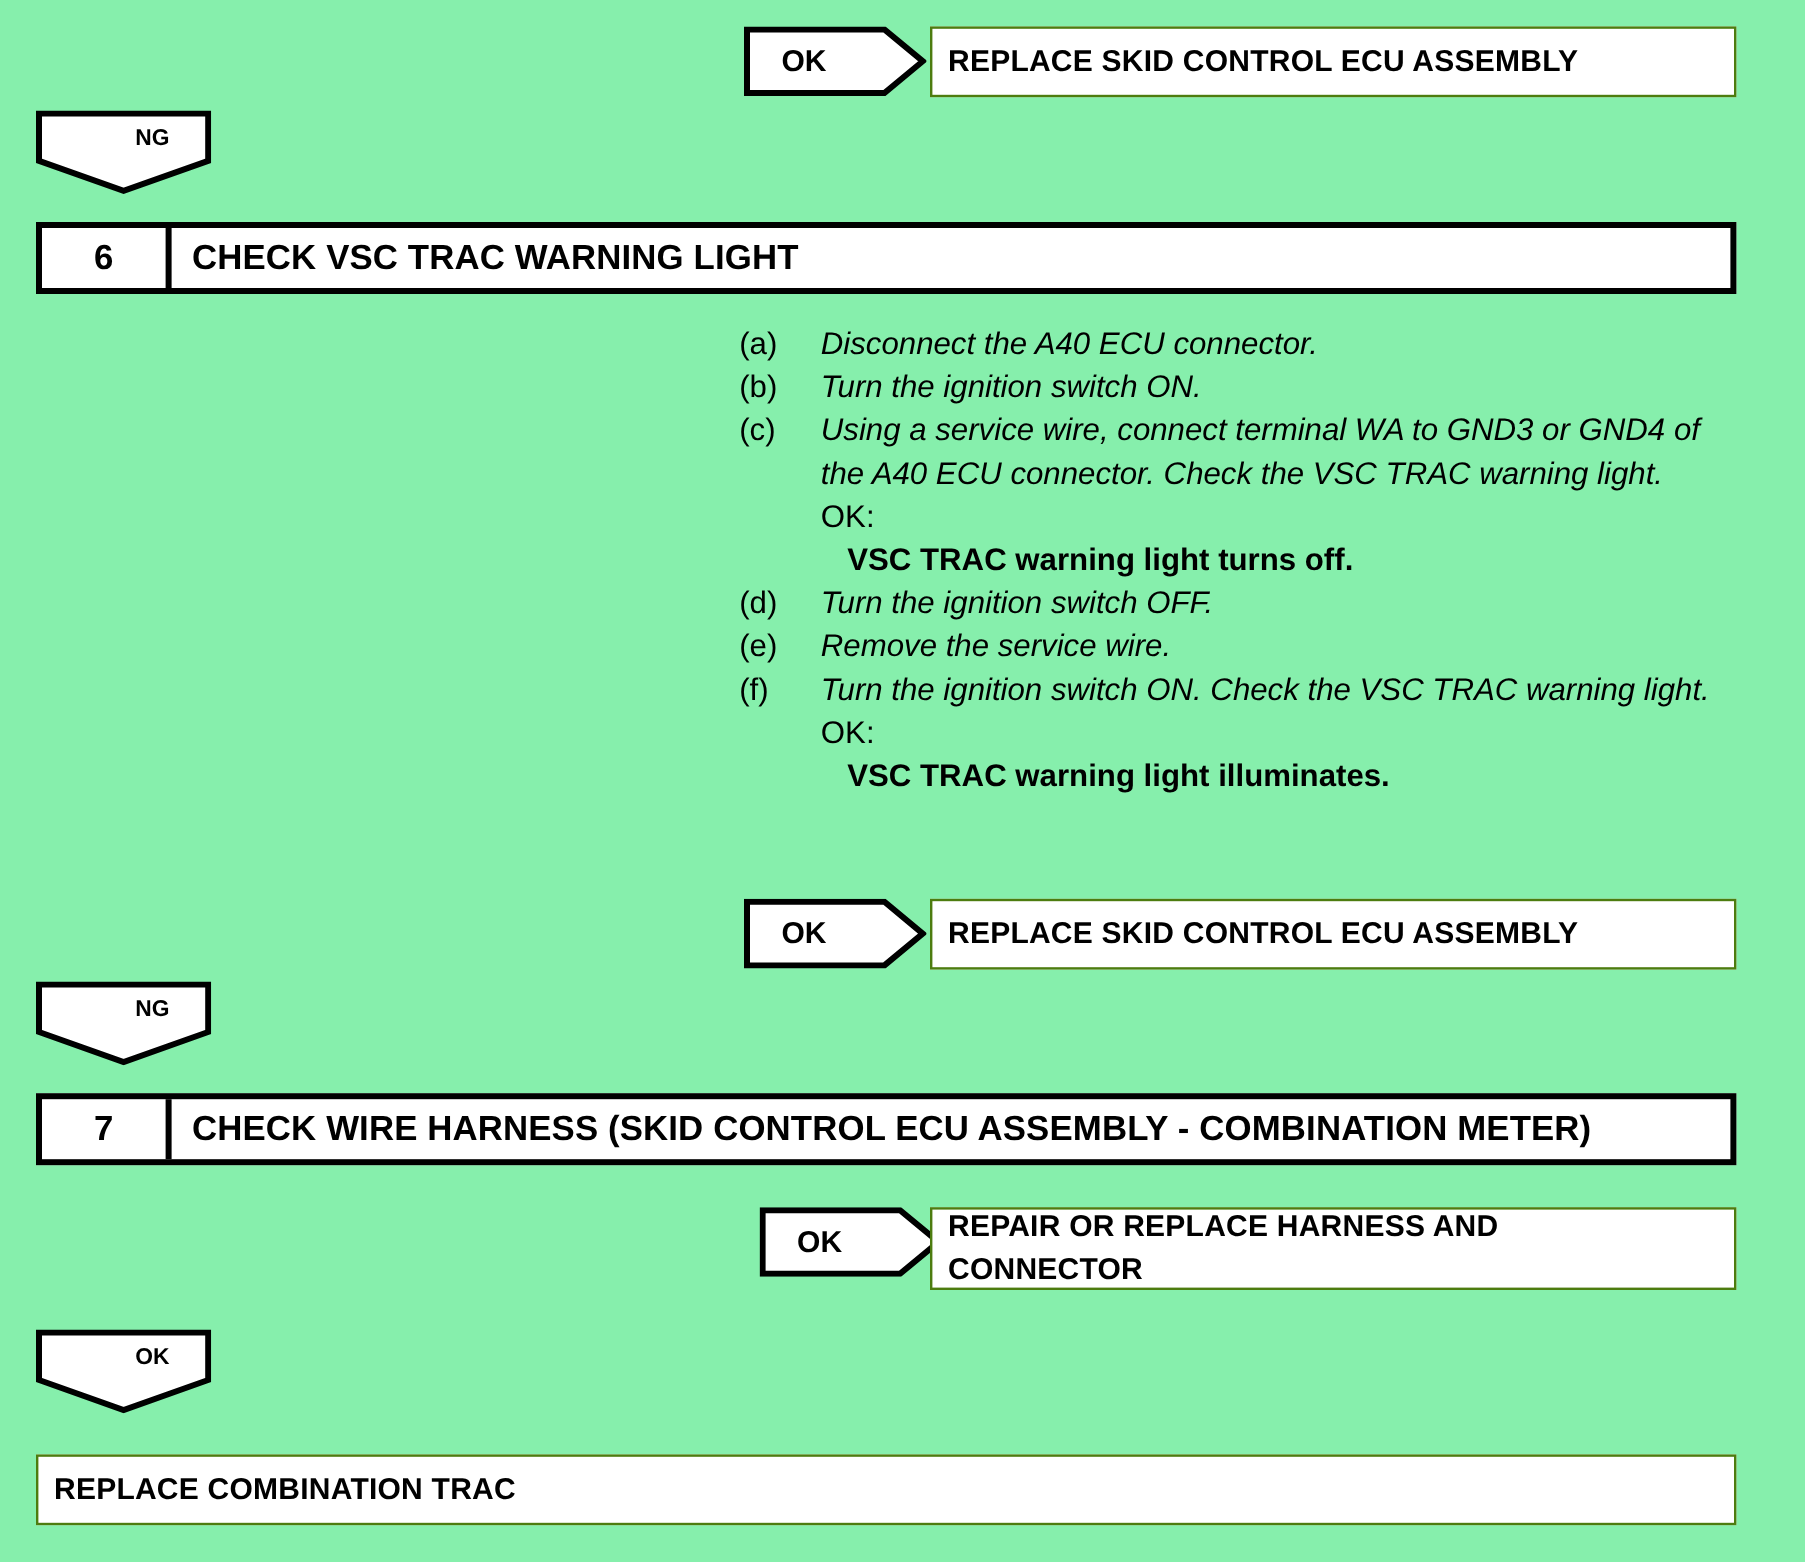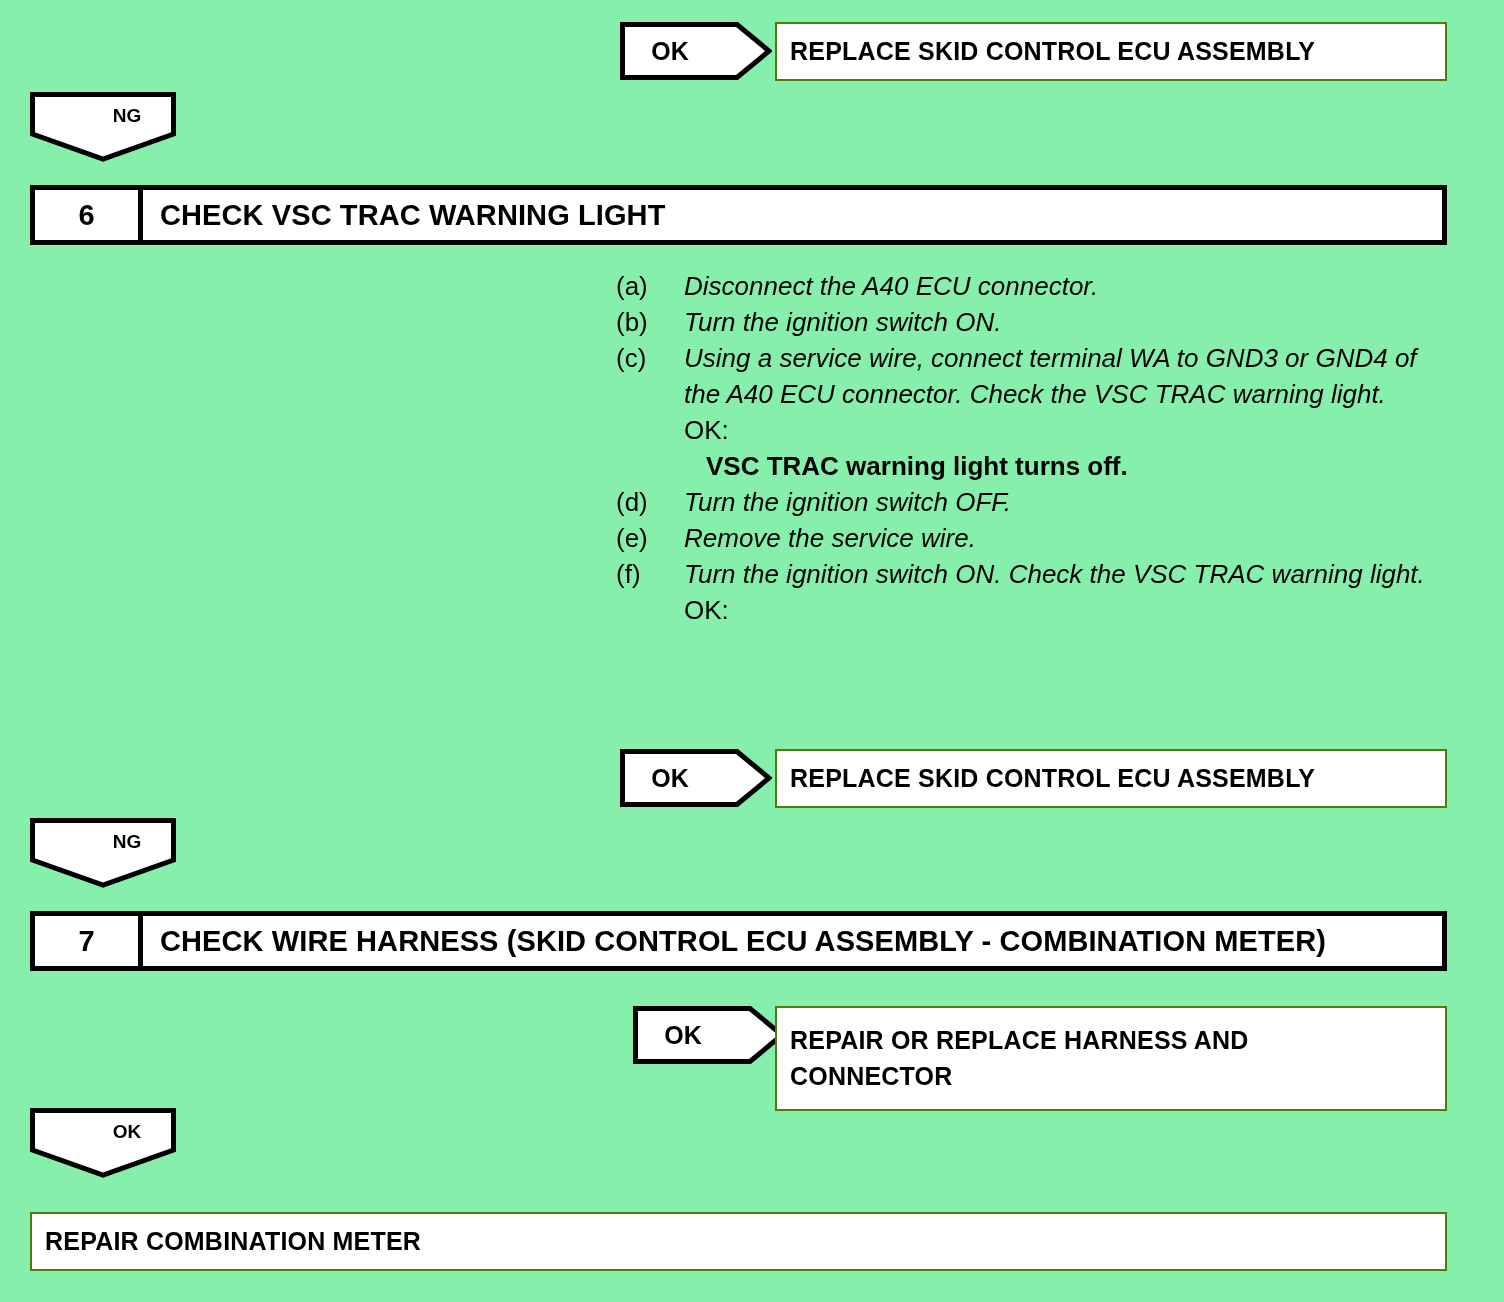--- a/index.html
+++ b/index.html
@@ -209,20 +209,21 @@
       <span class="proc-marker">(e)</span>
       <span class="proc-text">Remove the service wire.</span>
     </div>
 
     <div class="proc-item">
       <span class="proc-marker">(f)</span>
       <span class="proc-text">Turn the ignition switch ON. Check the VSC TRAC warning light.</span>
     </div>
 
     <div class="proc-ok-label">OK:</div>
+    <div class="proc-ok-value">VSC TRAC warning light illuminates.</div>
   </div>
 
   <div class="ok-tag" style="left:620px; top:749px;">
     <svg width="152" height="58" viewBox="0 0 152 58" aria-hidden="true">
       <polygon points="2.5,2.5 117,2.5 149,29 117,55.5 2.5,55.5" fill="#ffffff" stroke="#000000" stroke-width="5" stroke-linejoin="miter"></polygon>
     </svg>
     <span class="tag-label">OK</span>
   </div>
 
   <div class="result-box" style="left:775px; top:749px; width:672px; height:59px;">
@@ -241,29 +242,29 @@
     <div class="step-title">CHECK WIRE HARNESS (SKID CONTROL ECU ASSEMBLY - COMBINATION METER)</div>
   </div>
 
   <div class="ok-tag" style="left:633px; top:1006px;">
     <svg width="152" height="58" viewBox="0 0 152 58" aria-hidden="true">
       <polygon points="2.5,2.5 117,2.5 149,29 117,55.5 2.5,55.5" fill="#ffffff" stroke="#000000" stroke-width="5" stroke-linejoin="miter"></polygon>
     </svg>
     <span class="tag-label">OK</span>
   </div>
 
-  <div class="result-box" style="left:775px; top:1006px; width:672px; height:105px;">
+  <div class="result-box" style="left:775px; top:1006px; width:672px; height:69px;">
     <span class="result-text">REPAIR OR REPLACE HARNESS AND
 CONNECTOR</span>
   </div>
 
   <div class="down-tag" style="left:30px; top:1108px;">
     <svg width="146" height="70" viewBox="0 0 146 70" aria-hidden="true">
       <polygon points="2.5,2.5 143.5,2.5 143.5,42 73,67 2.5,42" fill="#ffffff" stroke="#000000" stroke-width="5" stroke-linejoin="miter"></polygon>
     </svg>
     <span class="tag-label">OK</span>
   </div>
 
   <div class="result-box" style="left:30px; top:1212px; width:1417px; height:59px;">
-    <span class="result-text">REPAIR COMBINATION METER</span>
+    <span class="result-text">REPLACE COMBINATION TRAC</span>
   </div>
 
 </div>
 
 </body></html>

